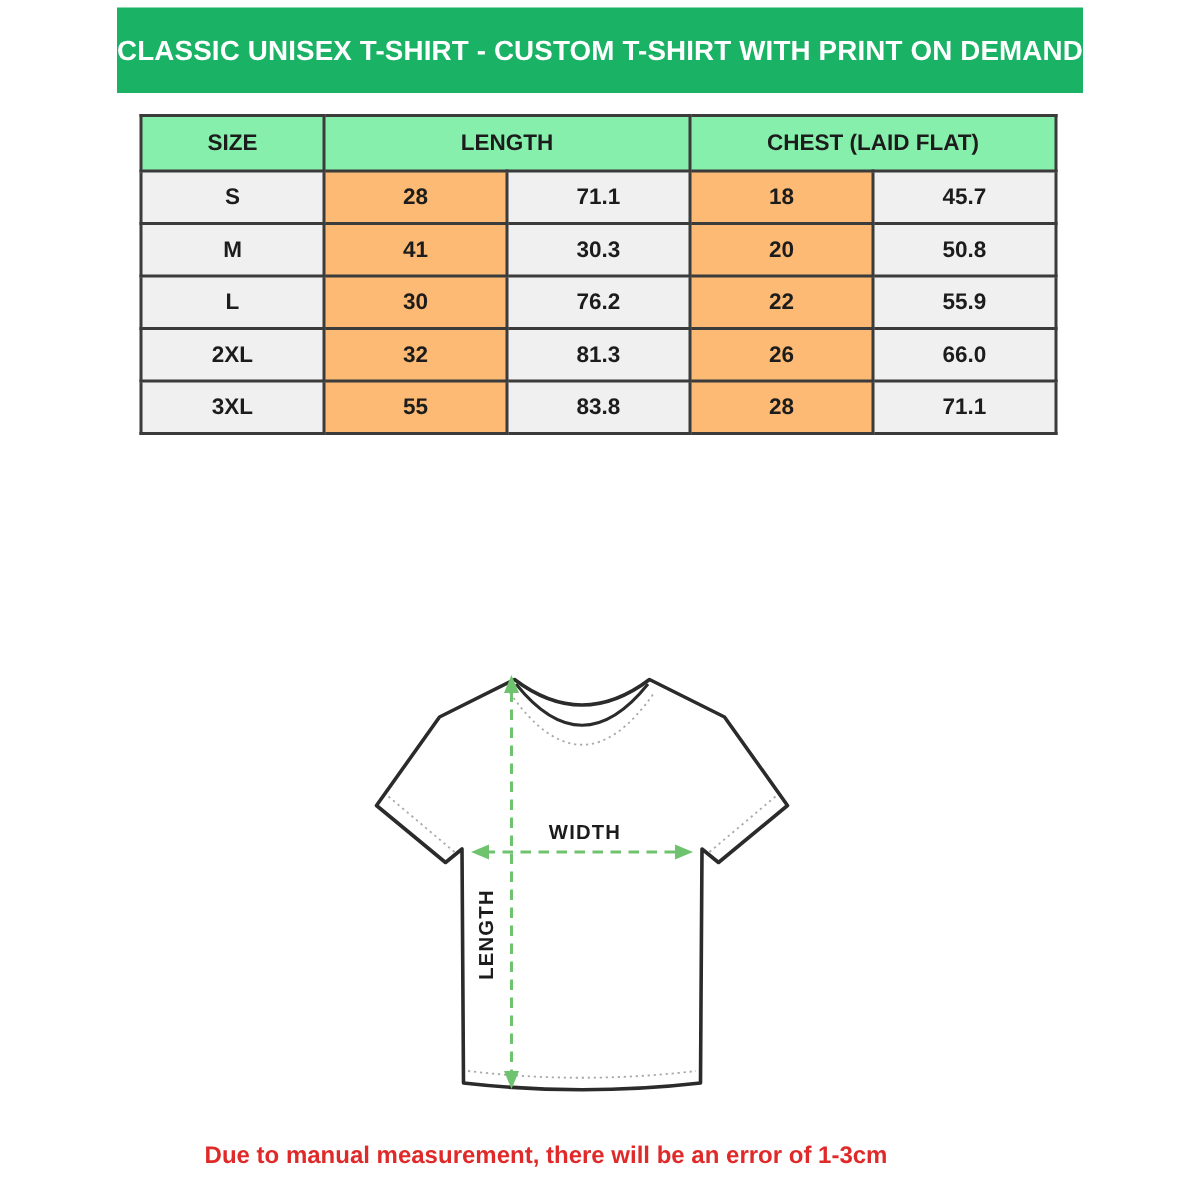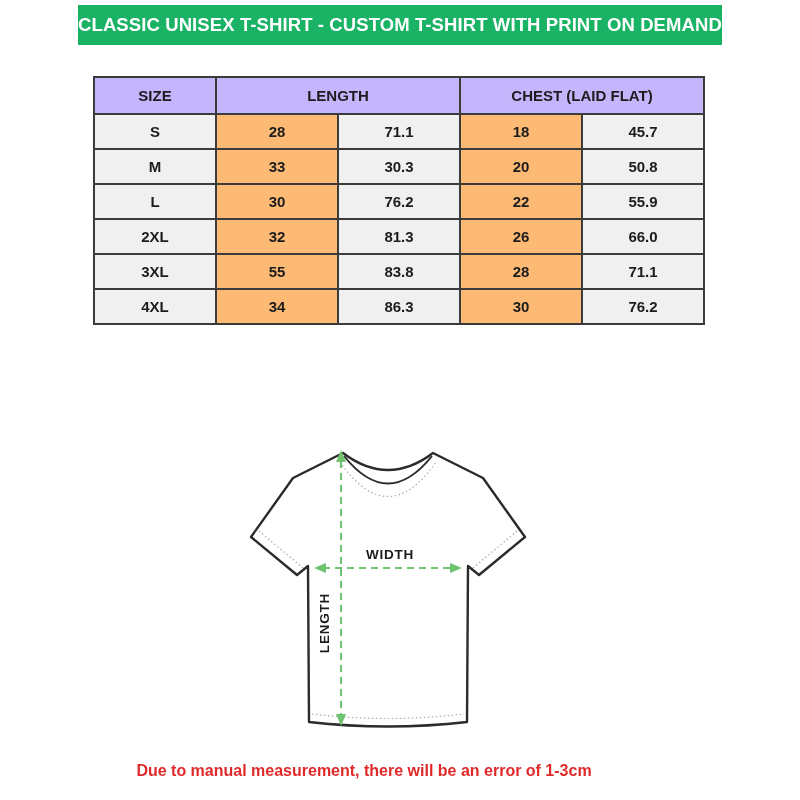--- a/index.html
+++ b/index.html
@@ -15,21 +15,21 @@
     background: #ffffff;
     overflow: hidden;
   }
 
   
   .banner {
     position: absolute;
     left: 78px;
     top: 5px;
     width: 644px;
-    height: 40px;
+    height: 57px;
     background: #1ab264;
     display: flex;
     align-items: center;
     justify-content: center;
   }
   .banner-title {
     color: #ffffff;
     font-size: 18.5px;
     font-weight: 700;
     letter-spacing: 0.1px;
@@ -47,21 +47,21 @@
   }
   .size-table th, .size-table td {
     border: 2px solid #3b3b3b;
     text-align: center;
     vertical-align: middle;
     font-size: 15px;
     font-weight: 700;
     color: #1c1c1c;
     padding: 0;
   }
-  .size-table thead th { height: 35px; background: #c4b5fd; }
+  .size-table thead th { height: 35px; background: #86efac; }
   .size-table tbody th, .size-table tbody td { height: 33px; }
   .cell-gray  { background: #f0f0f0; }
   .cell-white { background: #fdba74; }
 
   
   .diagram {
     position: absolute;
     left: 228px;
     top: 435px;
     width: 320px;
@@ -115,21 +115,21 @@
     <tbody>
       <tr>
         <th class="cell-gray">S</th>
         <td class="cell-white">28</td>
         <td class="cell-gray">71.1</td>
         <td class="cell-white">18</td>
         <td class="cell-gray">45.7</td>
       </tr>
       <tr>
         <th class="cell-gray">M</th>
-        <td class="cell-white">33</td>
+        <td class="cell-white">41</td>
         <td class="cell-gray">30.3</td>
         <td class="cell-white">20</td>
         <td class="cell-gray">50.8</td>
       </tr>
       <tr>
         <th class="cell-gray">L</th>
         <td class="cell-white">30</td>
         <td class="cell-gray">76.2</td>
         <td class="cell-white">22</td>
         <td class="cell-gray">55.9</td>
@@ -140,27 +140,20 @@
         <td class="cell-gray">81.3</td>
         <td class="cell-white">26</td>
         <td class="cell-gray">66.0</td>
       </tr>
       <tr>
         <th class="cell-gray">3XL</th>
         <td class="cell-white">55</td>
         <td class="cell-gray">83.8</td>
         <td class="cell-white">28</td>
         <td class="cell-gray">71.1</td>
-      </tr>
-      <tr>
-        <th class="cell-gray">4XL</th>
-        <td class="cell-white">34</td>
-        <td class="cell-gray">86.3</td>
-        <td class="cell-white">30</td>
-        <td class="cell-gray">76.2</td>
       </tr>
     </tbody>
   </table>
 
   <div class="diagram">
     <svg width="320" height="310" viewBox="0 0 320 310" xmlns="http://www.w3.org/2000/svg">
 
       <path d="M115 18 L65 43 L23 102 L69 140 L80 131 L81 287 Q160 296 239 287 L240 131 L251 140 L297 102 L255 43 L205 18 Q160 52 115 18 Z" fill="#ffffff" stroke="#2b2b2b" stroke-width="2.4" stroke-linejoin="round"></path>
 
       <path d="M116 21 Q160 76 204 21" fill="none" stroke="#2b2b2b" stroke-width="2"></path>

